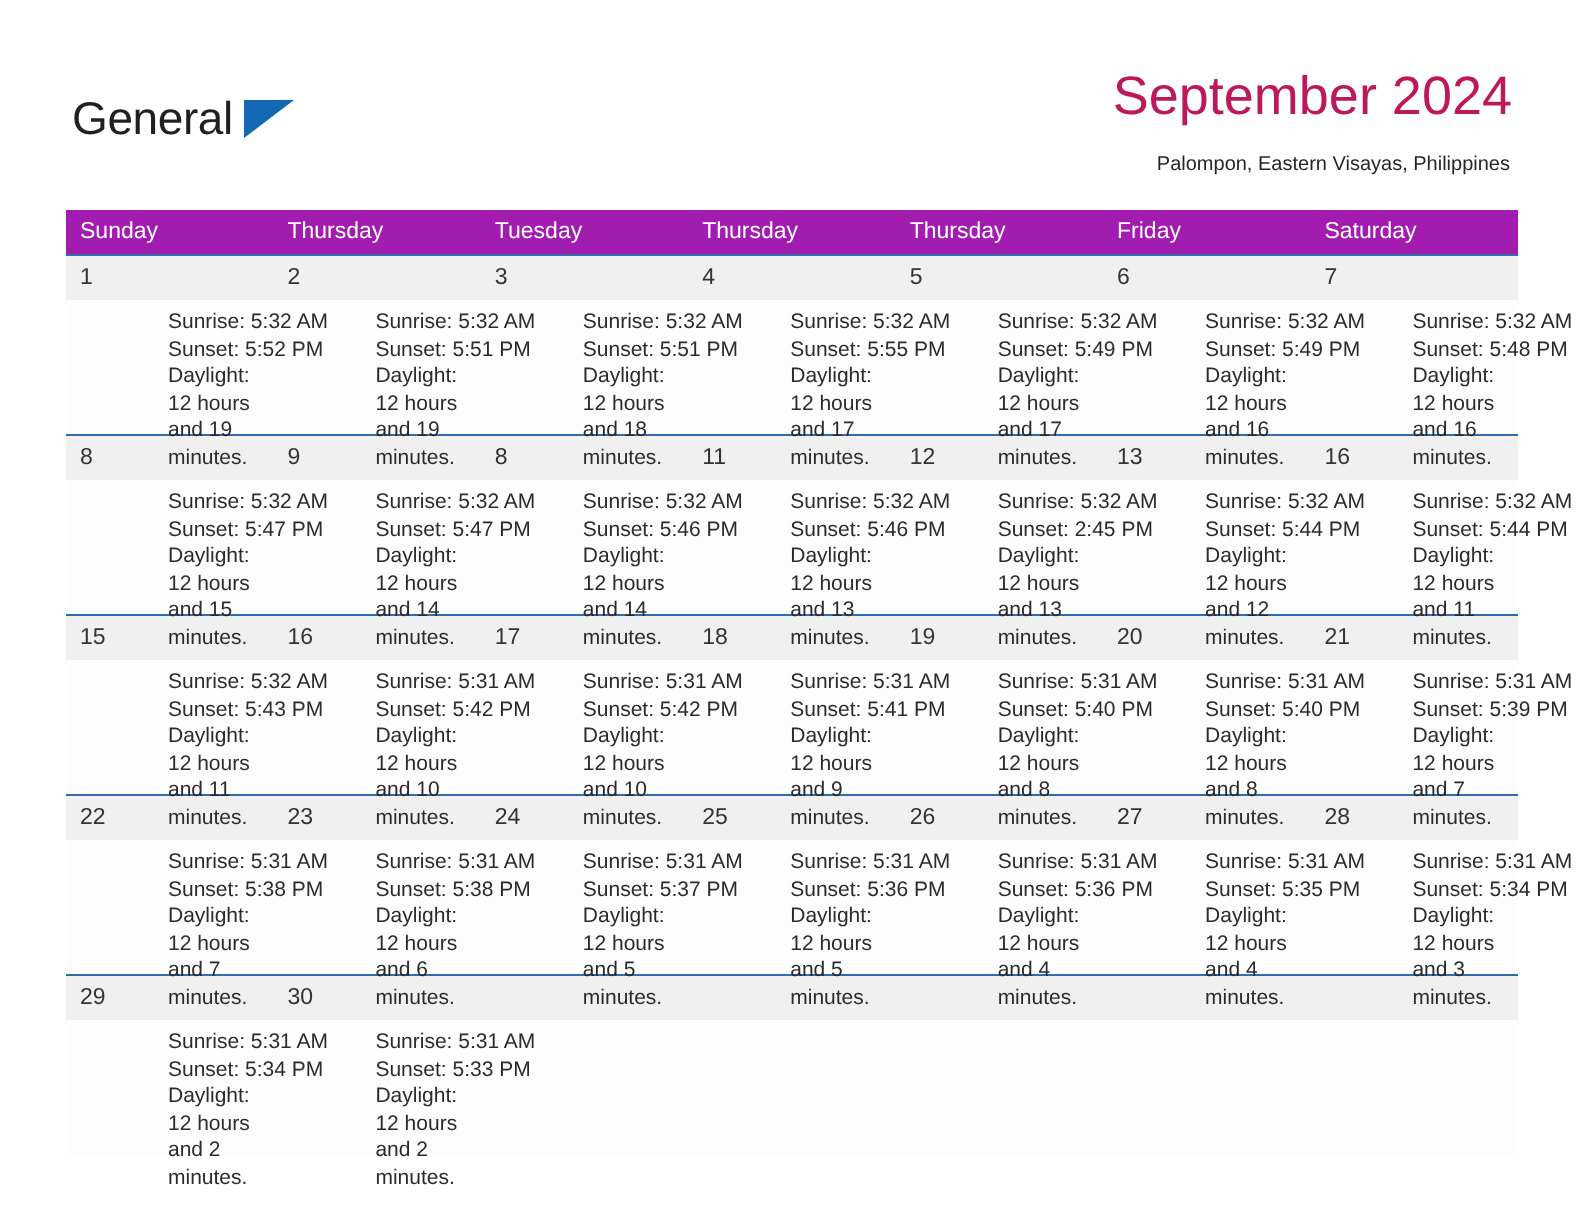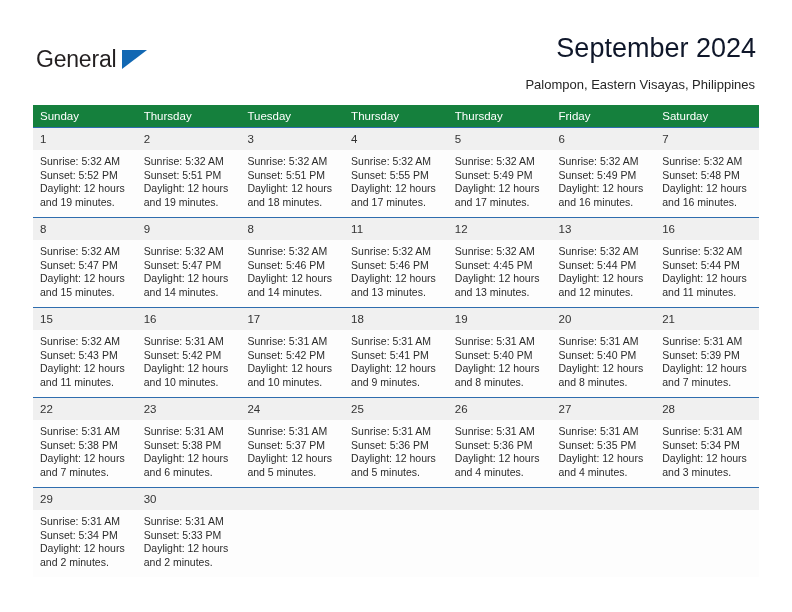--- a/index.html
+++ b/index.html
@@ -59,49 +59,49 @@
     color: #1b86d2;
     margin-left: 55px;
     margin-top: 1px;
     letter-spacing: -0.2px;
   }
   .title {
     position: absolute;
     right: 36px;
     top: 33px;
     font-size: 27px;
-    color: #0f172a;
+    color: #be185d;
     white-space: nowrap;
     text-align: right;
     font-weight: normal;
     margin: 0;
   }
   .subtitle {
     position: absolute;
     right: 37px;
     top: 77px;
-    font-size: 13px;
+    font-size: 10px;
     color: #262626;
     white-space: nowrap;
     text-align: right;
     margin: 0;
     font-weight: normal;
   }
 
   
   .cal {
     position: absolute;
     left: 33px;
     top: 105px;
     width: 726px;
     border-collapse: collapse;
     table-layout: fixed;
   }
   .cal th {
-    background: #15803d;
+    background: #a21caf;
     color: #ffffff;
     font-size: 11.5px;
     font-weight: normal;
     text-align: left;
     padding: 5px 0 5px 7px;
     height: 11px;
     border: none;
   }
   .cal td {
     vertical-align: top;
@@ -126,20 +126,21 @@
     line-height: 13px;
   }
   .daynum.empty {
     color: transparent;
   }
   .info {
     padding: 5px 6px 0 7px;
     font-size: 10.5px;
     line-height: 13.6px;
     color: #2b2b2b;
+    margin-left: 44px;
   }
   .info div {
     white-space: nowrap;
   }
   .info .daylight {
     white-space: normal;
   }
 </style>
 </head>
 <body>
@@ -284,21 +285,21 @@
                 <div>Sunset: 5:46 PM</div>
                 <div class="daylight">Daylight: 12 hours and 13 minutes.</div>
               </div>
             </div>
           </td>
         <td>
             <div class="daybox">
               <div class="daynum">12</div>
               <div class="info">
                 <div>Sunrise: 5:32 AM</div>
-                <div>Sunset: 4:45 PM</div>
+                <div>Sunset: 2:45 PM</div>
                 <div class="daylight">Daylight: 12 hours and 13 minutes.</div>
               </div>
             </div>
           </td>
         <td>
             <div class="daybox">
               <div class="daynum">13</div>
               <div class="info">
                 <div>Sunrise: 5:32 AM</div>
                 <div>Sunset: 5:44 PM</div>

